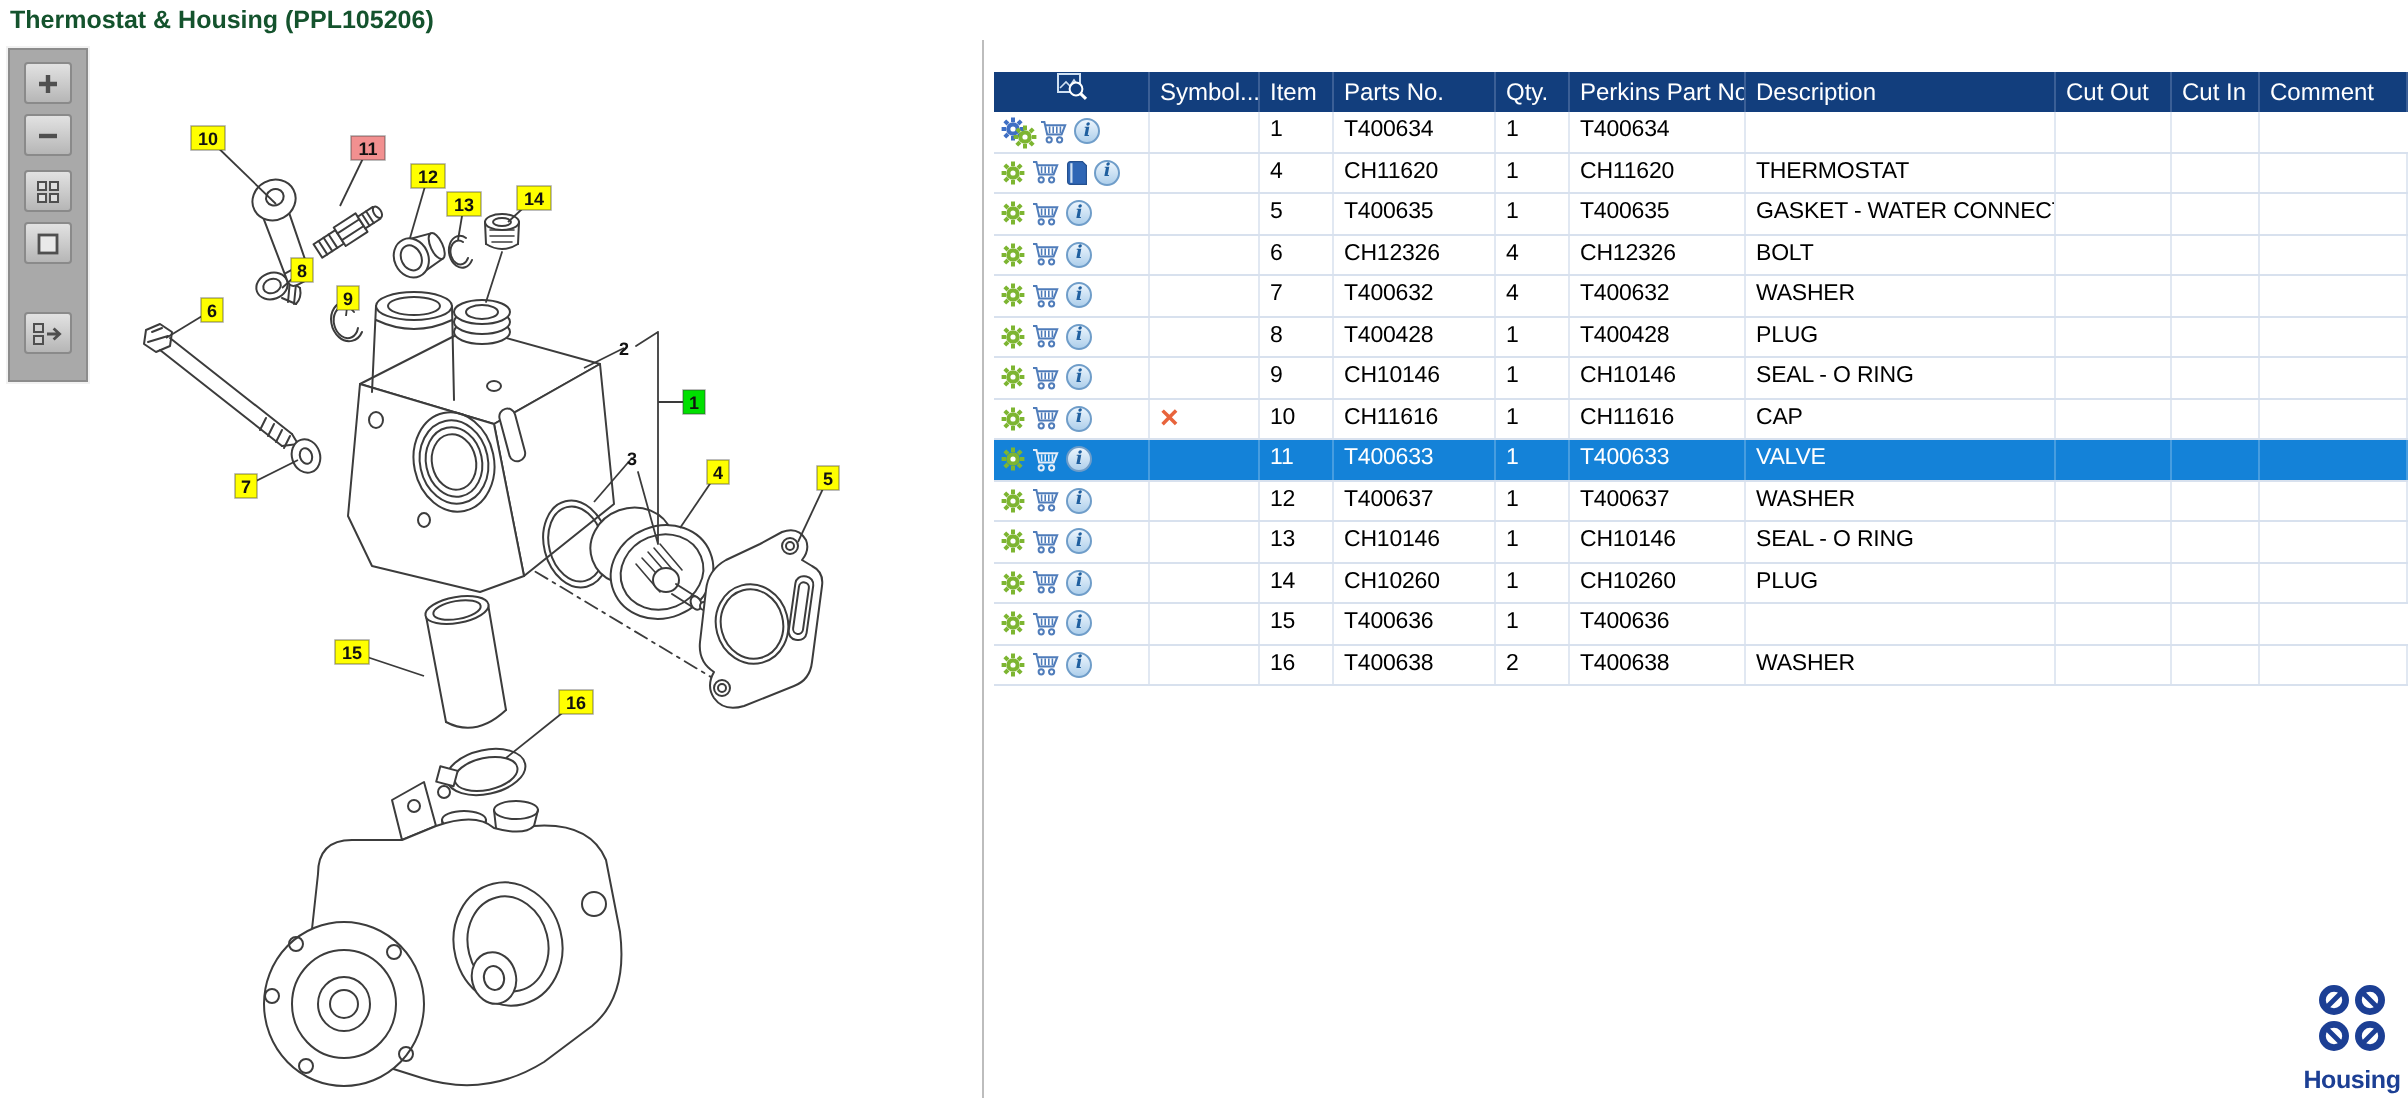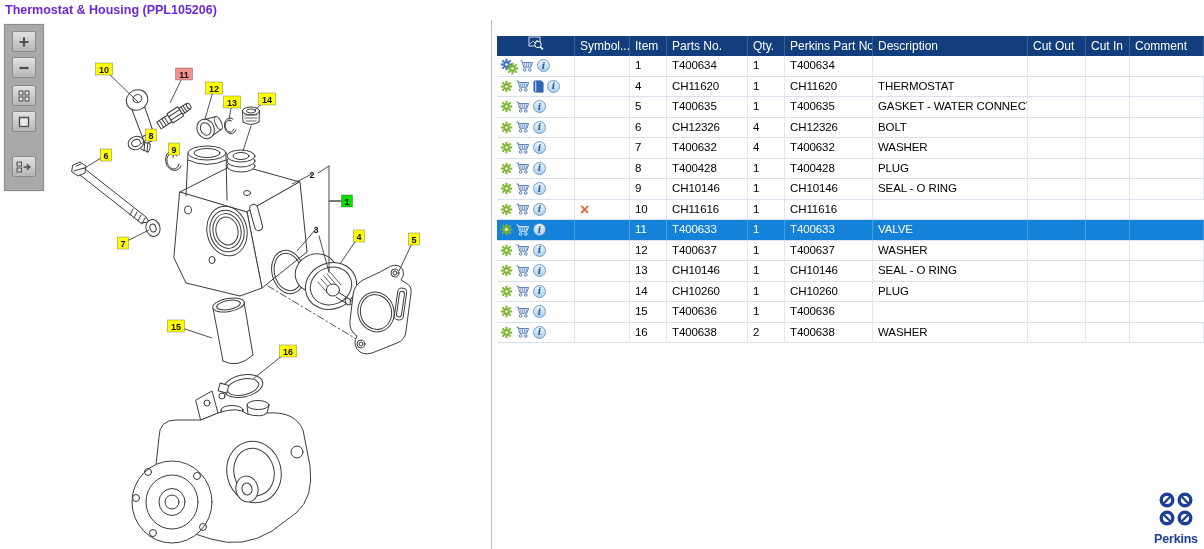--- a/index.html
+++ b/index.html
@@ -1,19 +1,19 @@
 <!DOCTYPE html>
 <html><head>
 <meta charset="utf-8">
 <style>
   html,body{margin:0;padding:0;background:#fff;}
   #app{position:relative;width:1204px;height:549px;background:#fff;overflow:hidden;
        font-family:"Liberation Sans",sans-serif;}
   
-  #page-title{position:absolute;left:5px;top:3px;font-size:12.5px;font-weight:bold;color:#6d28d9;}
+  #page-title{position:absolute;left:5px;top:3px;font-size:12.5px;font-weight:bold;color:#14532d;}
   
   #dtoolbar{position:absolute;left:4px;top:24px;width:40px;height:167px;background:#a9a9a9;
             border:1px solid #8c8c8c;box-shadow:0 0 0 1px #f2f2f2;display:flex;flex-direction:column;
             align-items:center;box-sizing:border-box;}
   .tbtn{width:24px;height:21px;background:linear-gradient(#e2e2e2,#b6b6b6);border:1px solid #8a8a8a;
         border-radius:2px;display:flex;align-items:center;justify-content:center;box-sizing:border-box;}
   .tbtn svg{display:block;}
   
   #panel-divider{position:absolute;left:491px;top:20px;width:1px;height:529px;background:#bdbdbd;}
   
@@ -617,20 +617,21 @@
                 <circle cx="9.8" cy="9.9" r="1.3" fill="none" stroke="currentColor"></circle>
               </svg>
             </span>
             <span class="info-icon">i</span>
           </div>
           <div class="td"><span class="xmark">×</span></div>
           <div class="td">10</div>
           <div class="td">CH11616</div>
           <div class="td">1</div>
           <div class="td">CH11616</div>
+          <div class="td">CAP</div>
           <div class="td"></div>
           <div class="td"></div>
           <div class="td"></div>
         </div>
         <div class="trow selected">
           <div class="td icons-cell">
             <span class="gear-wrap">
               <svg width="13" height="13" viewBox="0 0 13 13">
                 <g stroke="#7db531" stroke-width="2">
                   <path d="M6.5,0.8 V3 M6.5,10 V12.2 M0.8,6.5 H3 M10,6.5 H12.2 M2.4,2.4 L4,4 M9,9 L10.6,10.6 M10.6,2.4 L9,4 M4,9 L2.4,10.6"></path>
@@ -821,16 +822,16 @@
       <svg width="38" height="38" viewBox="0 0 38 38">
         <g stroke="#1c3f94" fill="none">
           <circle cx="10" cy="10" r="5.8" stroke-width="3.4"></circle>
           <circle cx="28" cy="10" r="5.8" stroke-width="3.4"></circle>
           <circle cx="10" cy="28" r="5.8" stroke-width="3.4"></circle>
           <circle cx="28" cy="28" r="5.8" stroke-width="3.4"></circle>
           <path d="M6,14 L14,6 M24,6 L32,14 M6,24 L14,32 M24,32 L32,24" stroke-width="2.4"></path>
         </g>
       </svg>
     </span>
-    <div id="logo-text">Perkins</div>
+    <div id="logo-text">Housing</div>
   </div>
 
 </div>
 
 </body></html>

